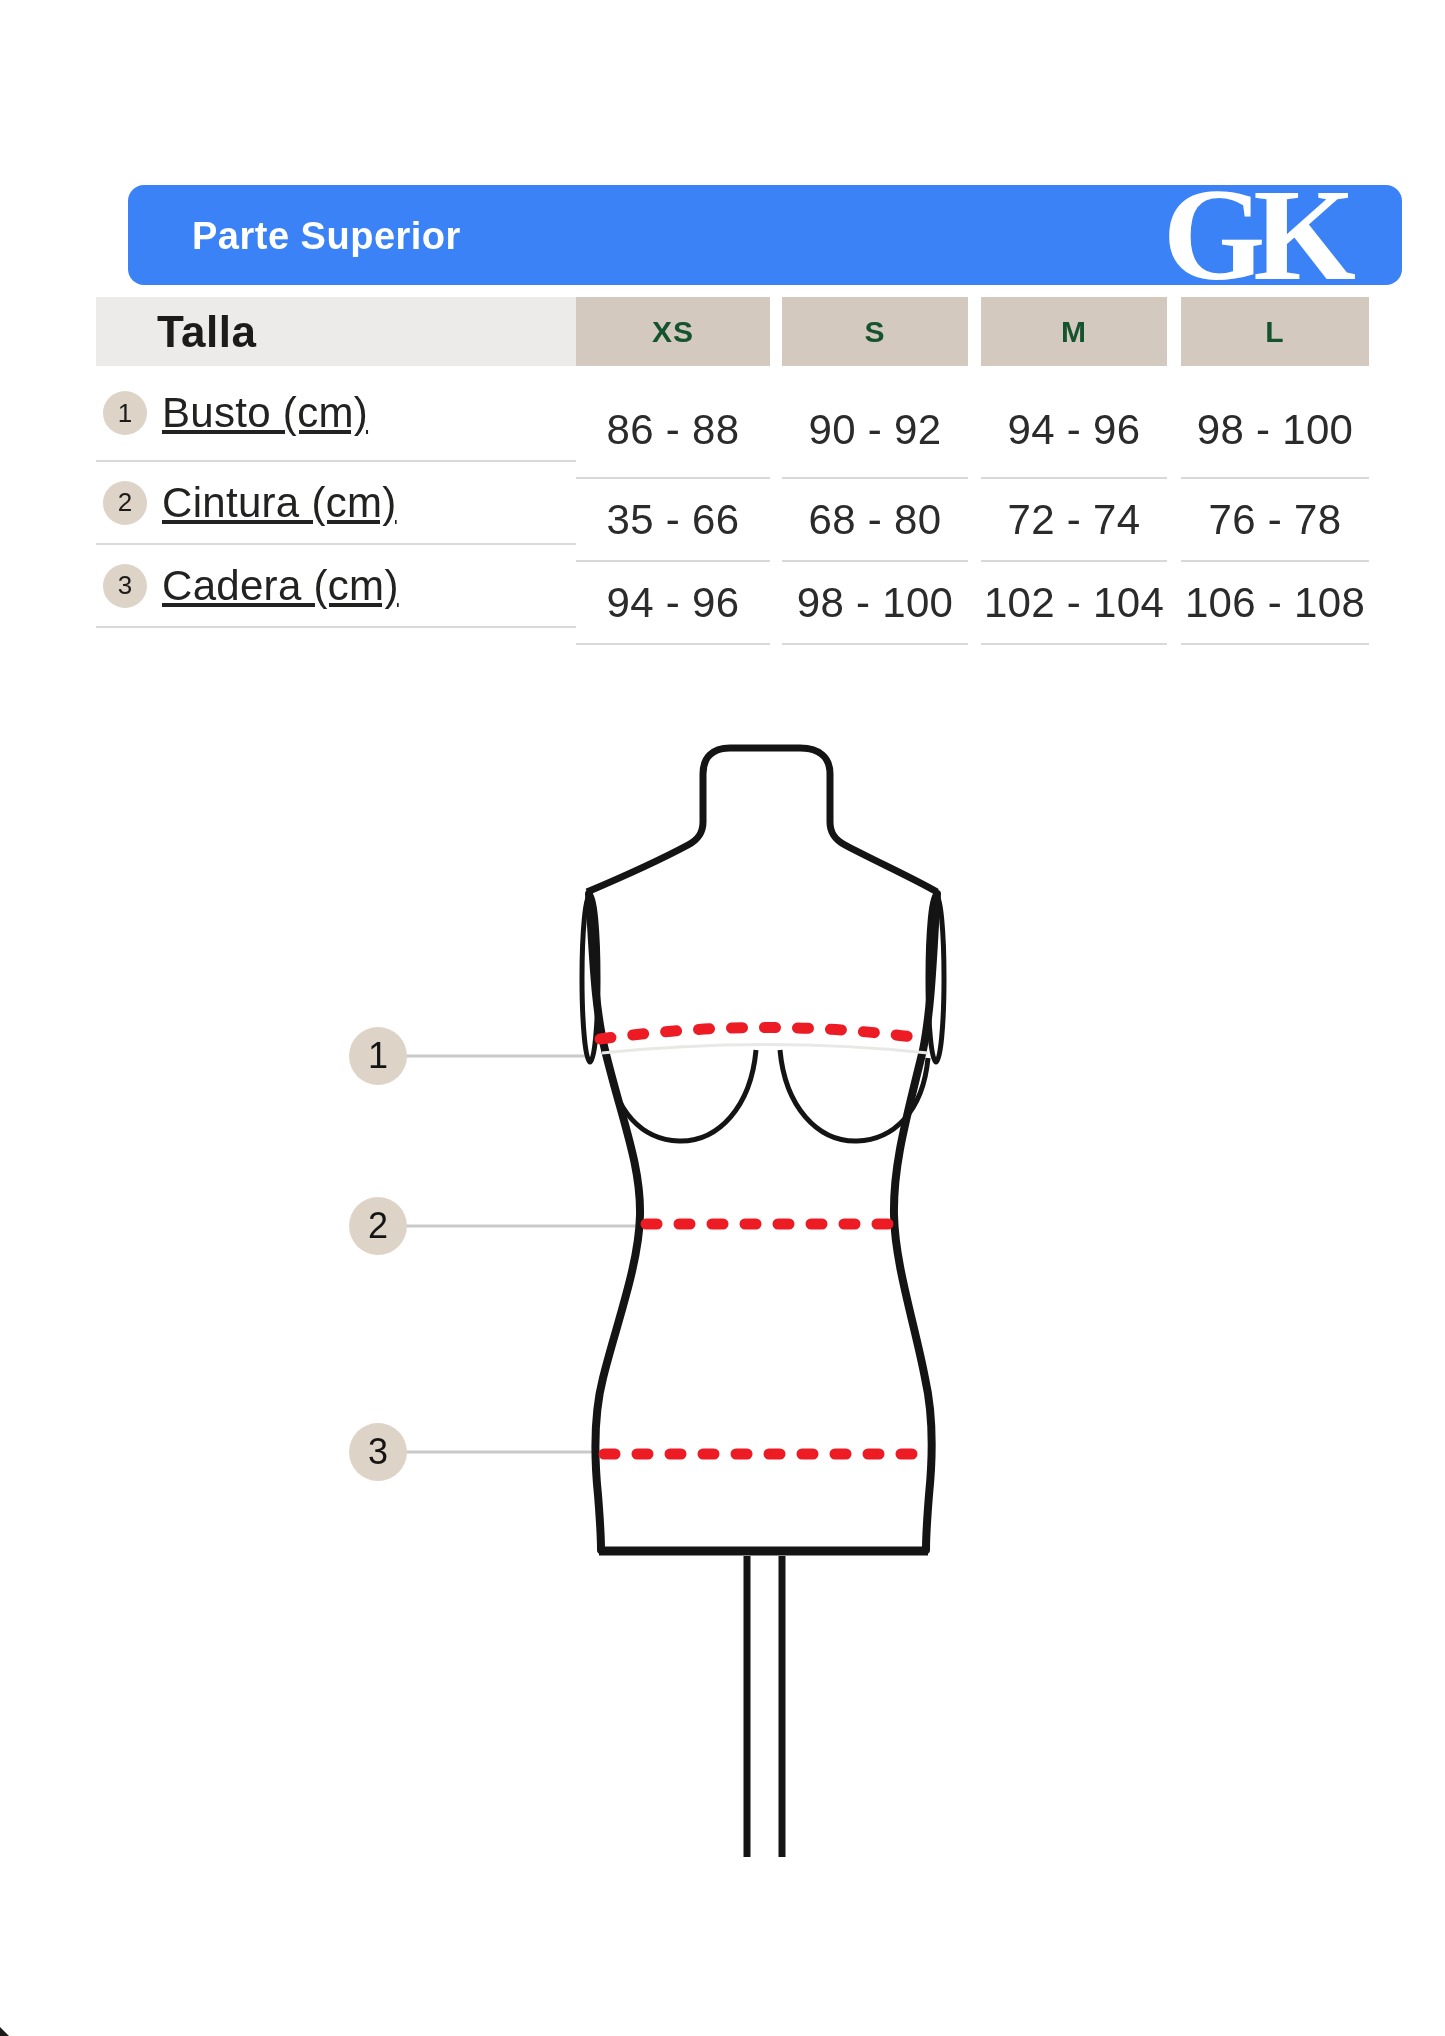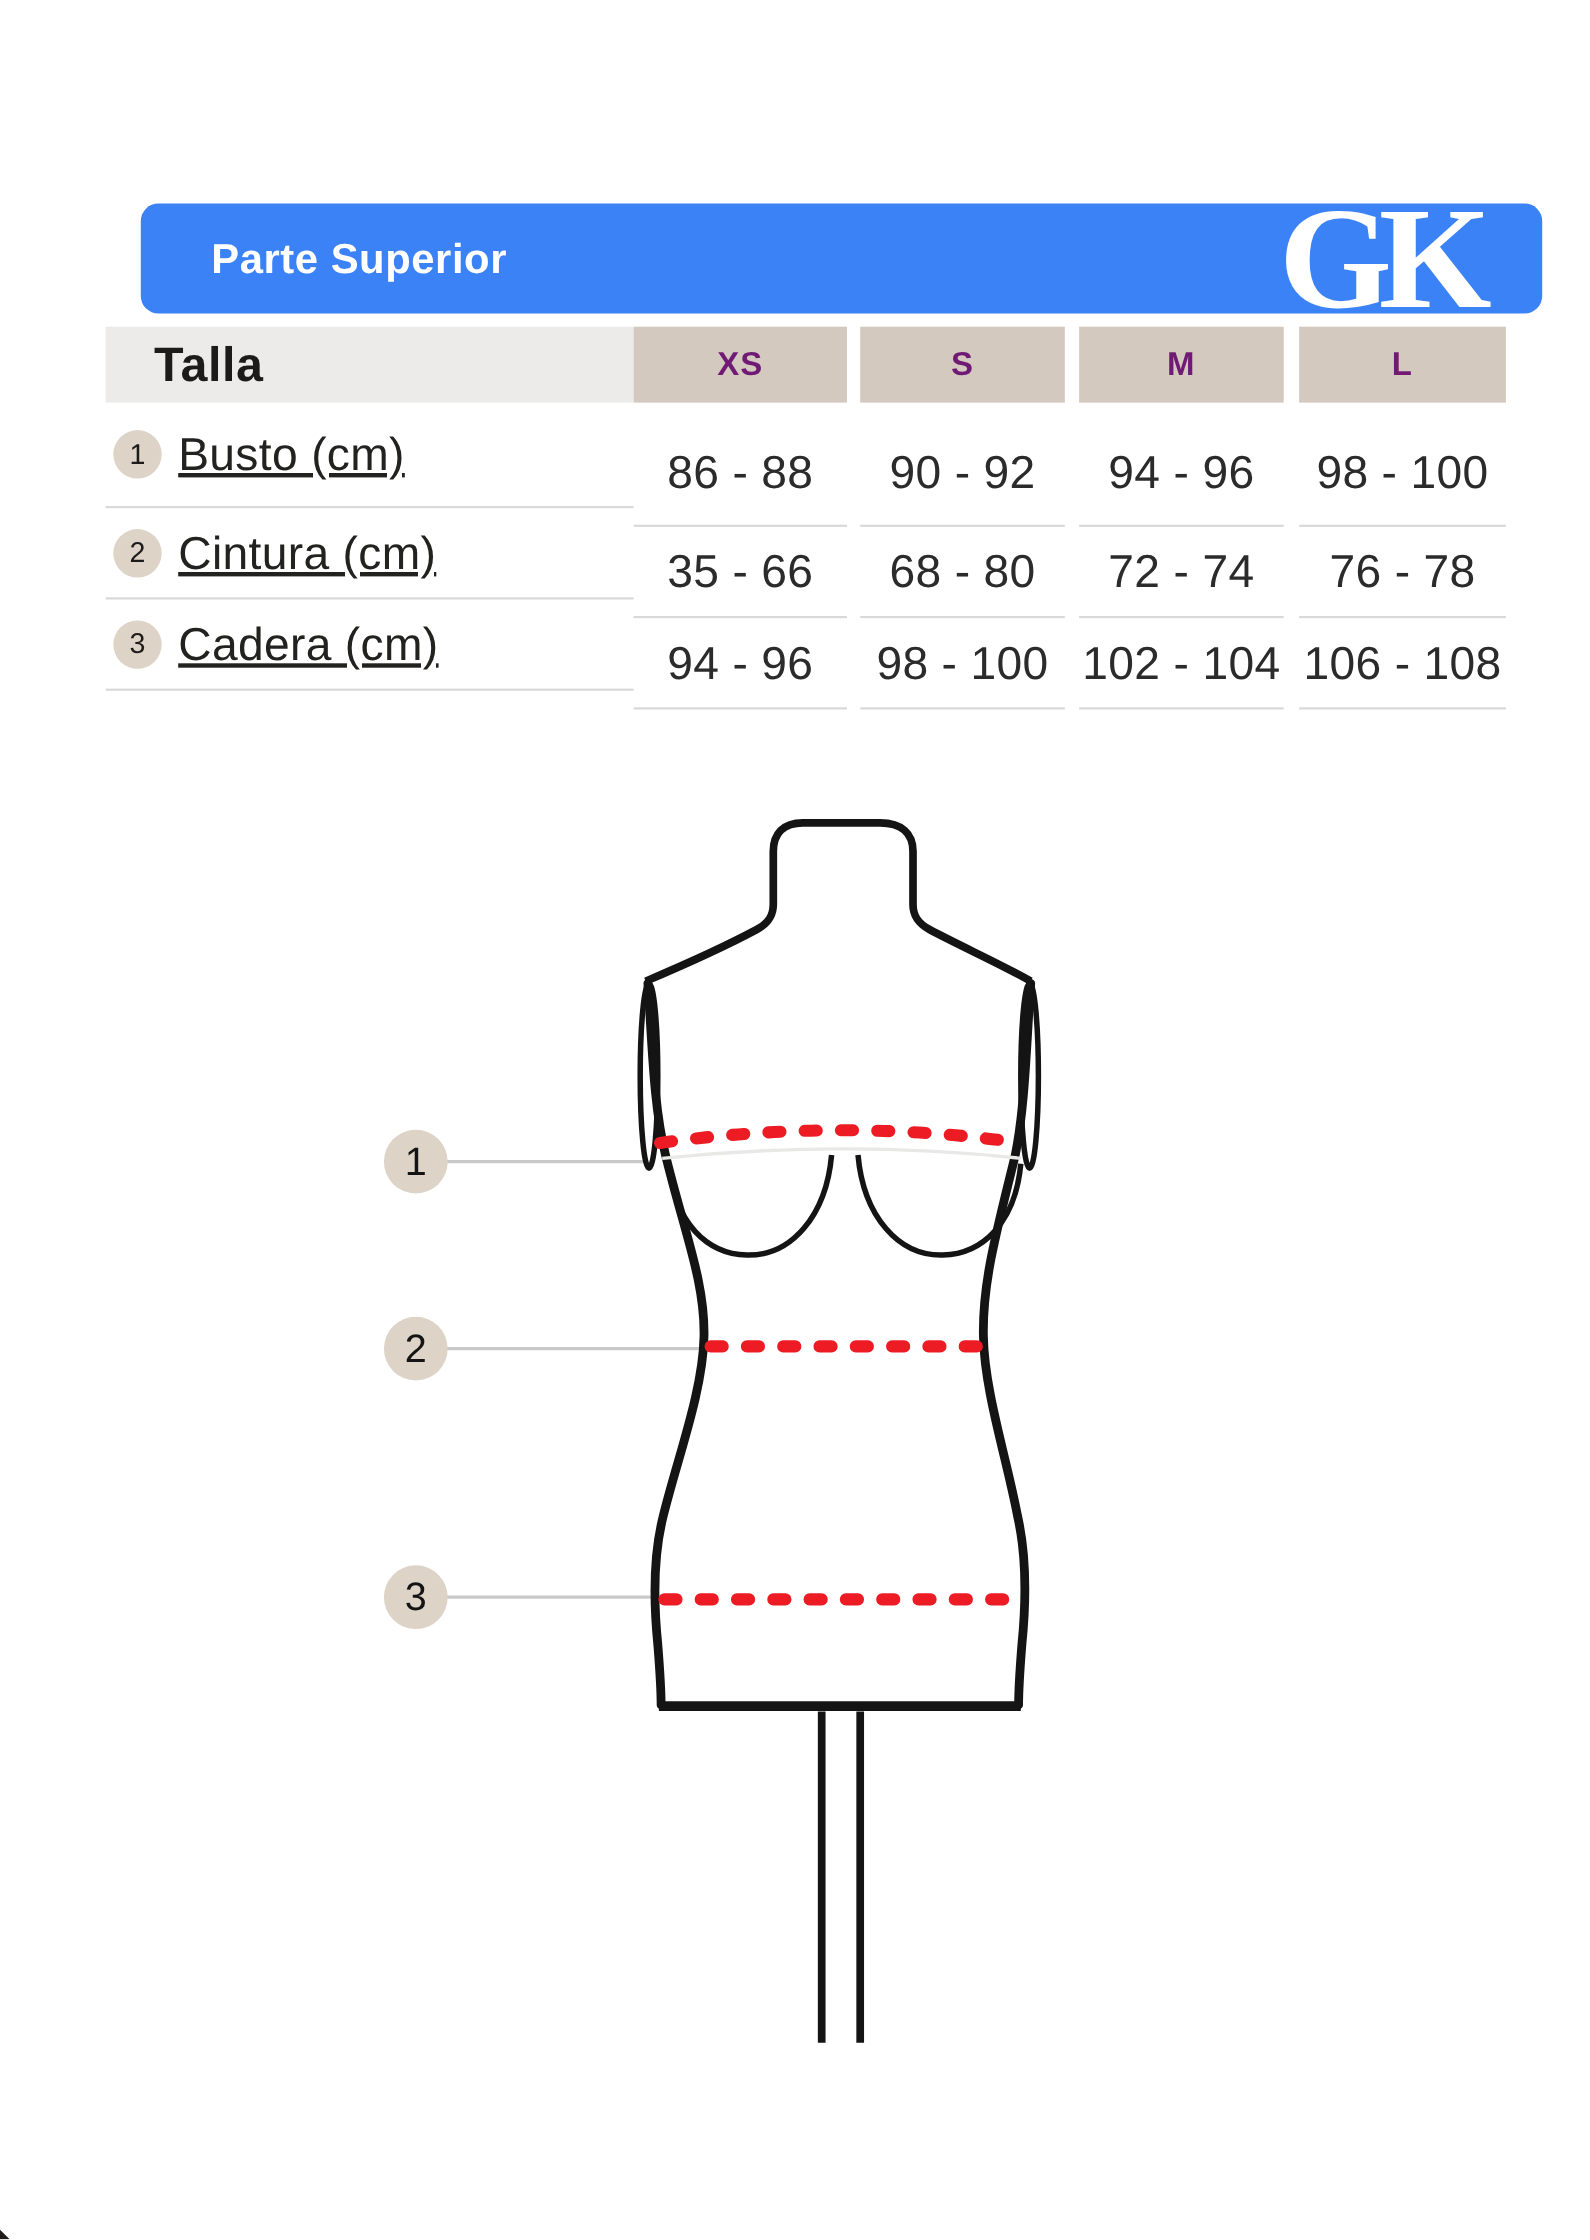--- a/index.html
+++ b/index.html
@@ -19,22 +19,22 @@
   .trow{position:absolute;left:0;width:1445px;}
   .cell{position:absolute;top:0;height:100%;box-sizing:border-box;}
   .c0{left:96px;width:480px;}
   .c1{left:576px;width:194px;}
   .c2{left:782px;width:186px;}
   .c3{left:981px;width:186px;}
   .c4{left:1181px;width:188px;}
 
   .row-head{top:297px;height:69px;}
   .cell-talla{background:#ecebe9;font-size:44px;font-weight:700;color:#1d1b19;
-      line-height:69px;padding-left:44px;letter-spacing:.5px;}
-  .cell-size{background:#d3c9be;font-size:30px;font-weight:700;color:#701a75;
+      line-height:69px;padding-left:61px;letter-spacing:.5px;}
+  .cell-size{background:#d3c9be;font-size:30px;font-weight:700;color:#14532d;
       line-height:70px;text-align:center;letter-spacing:1px;}
 
   .row-1{top:366px;height:96px;}
   .row-2{top:462px;height:83px;}
   .row-3{top:545px;height:83px;}
   .row-data .cell{border-bottom:2px solid #d9d9d9;}
   .label-cell{display:flex;align-items:center;padding-left:7px;}
   .num-badge{flex:0 0 auto;width:44px;height:44px;border-radius:50%;
       background:#ddd3c7;color:#1d1b19;font-size:26px;
       display:flex;align-items:center;justify-content:center;}

